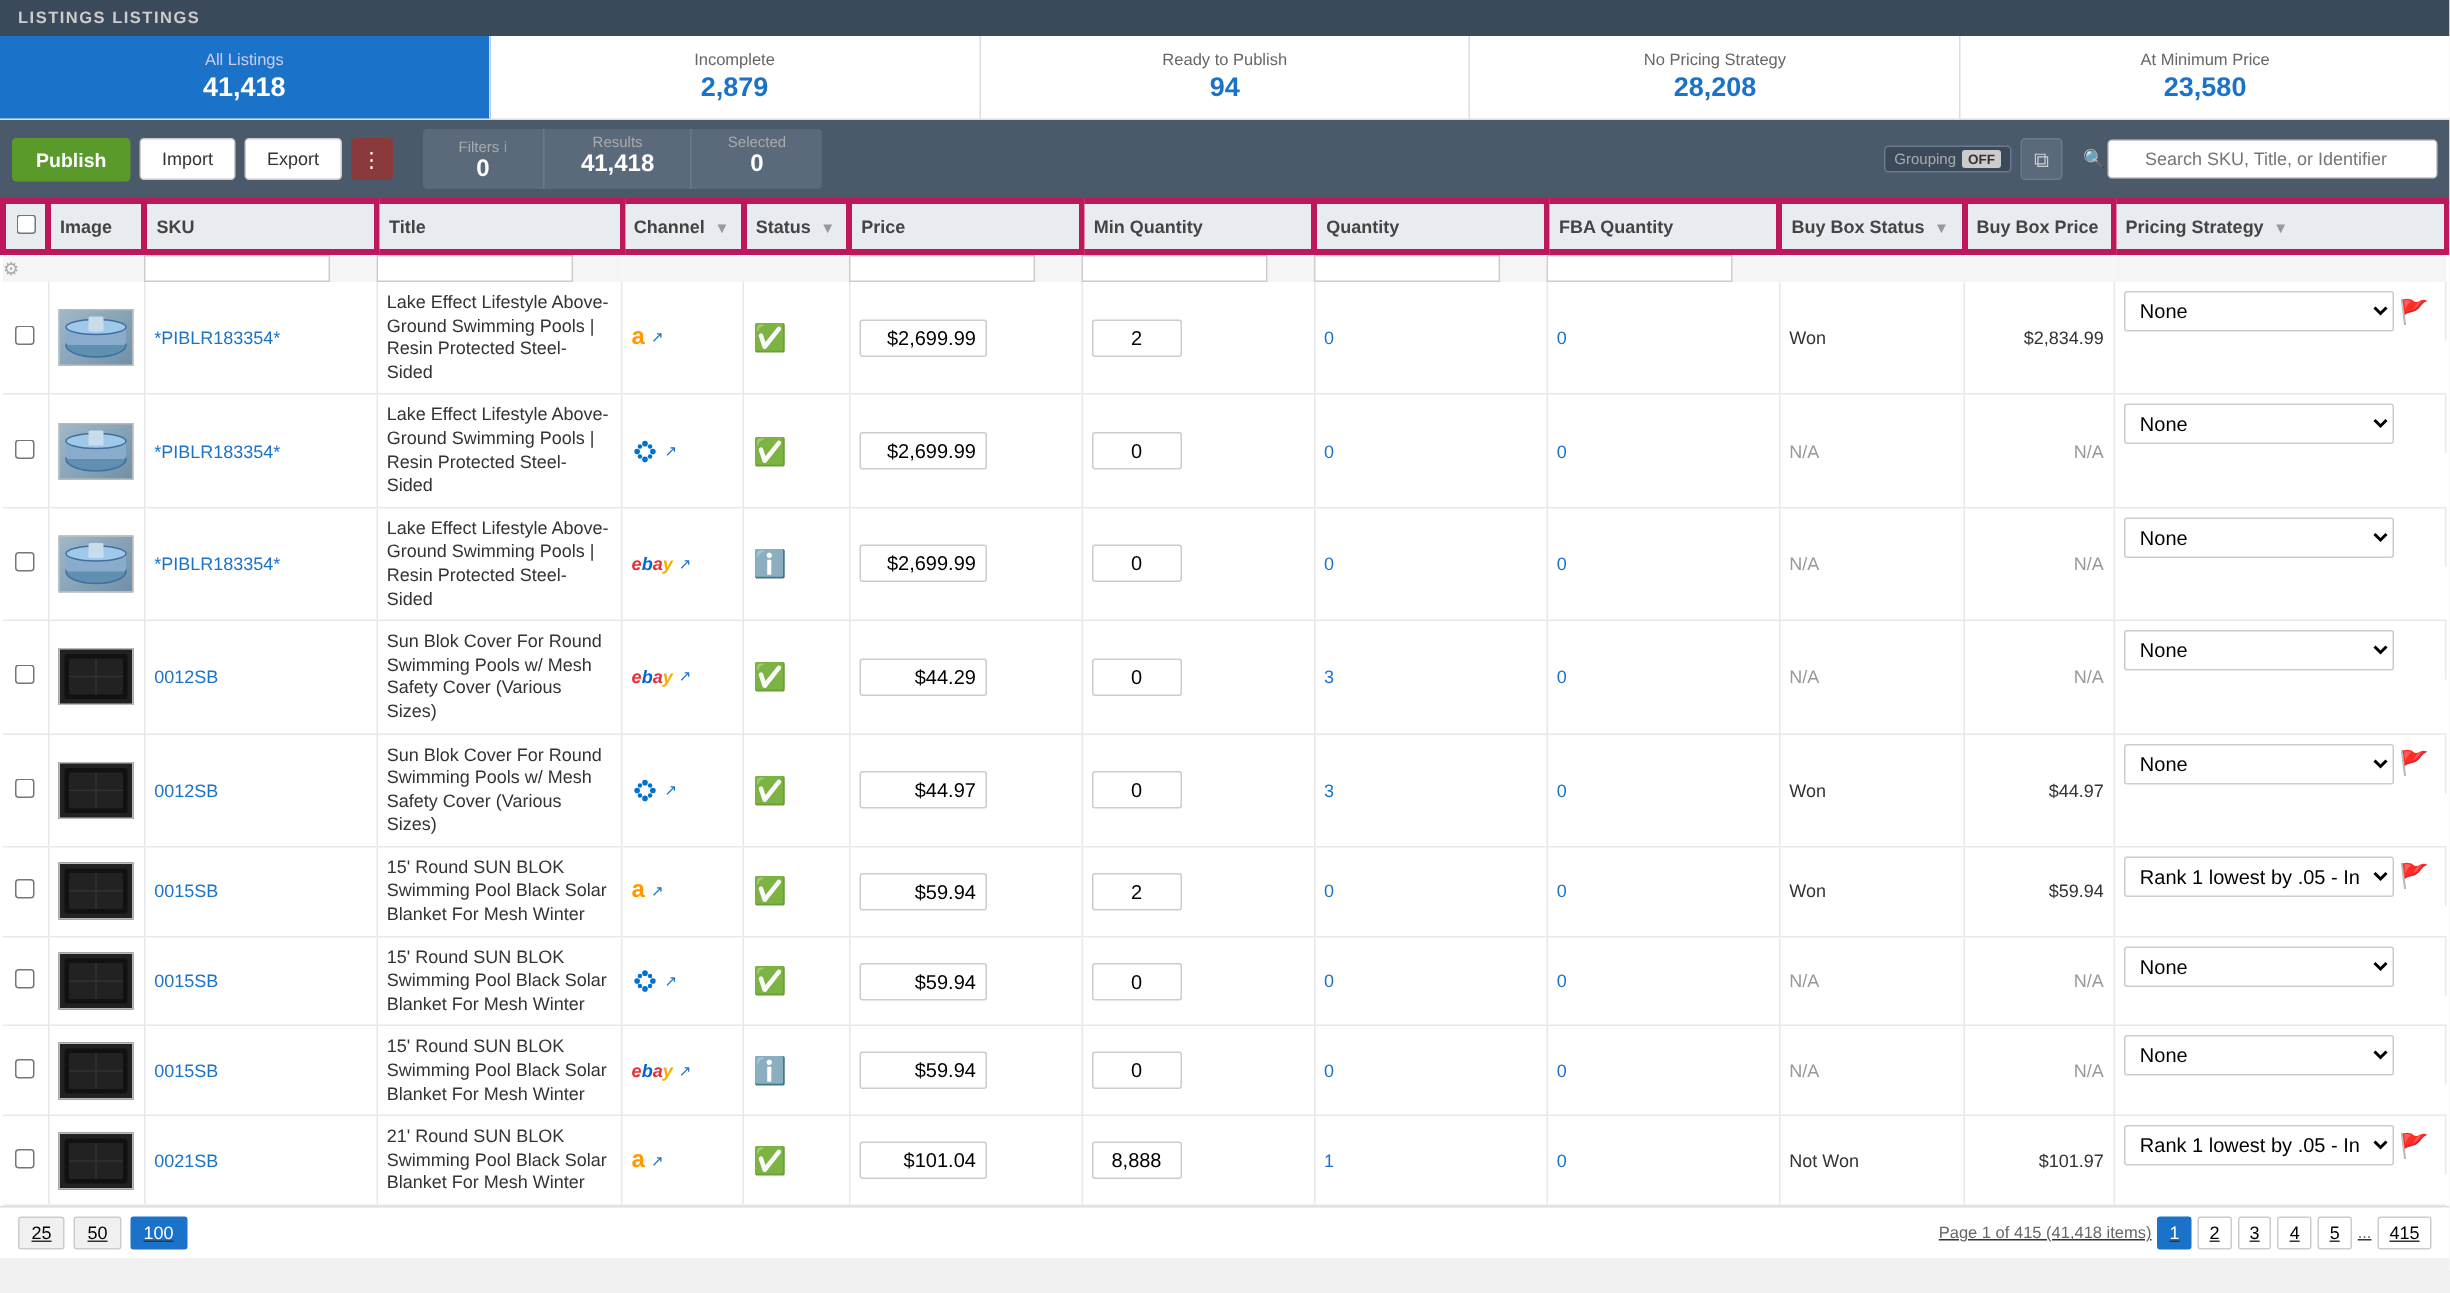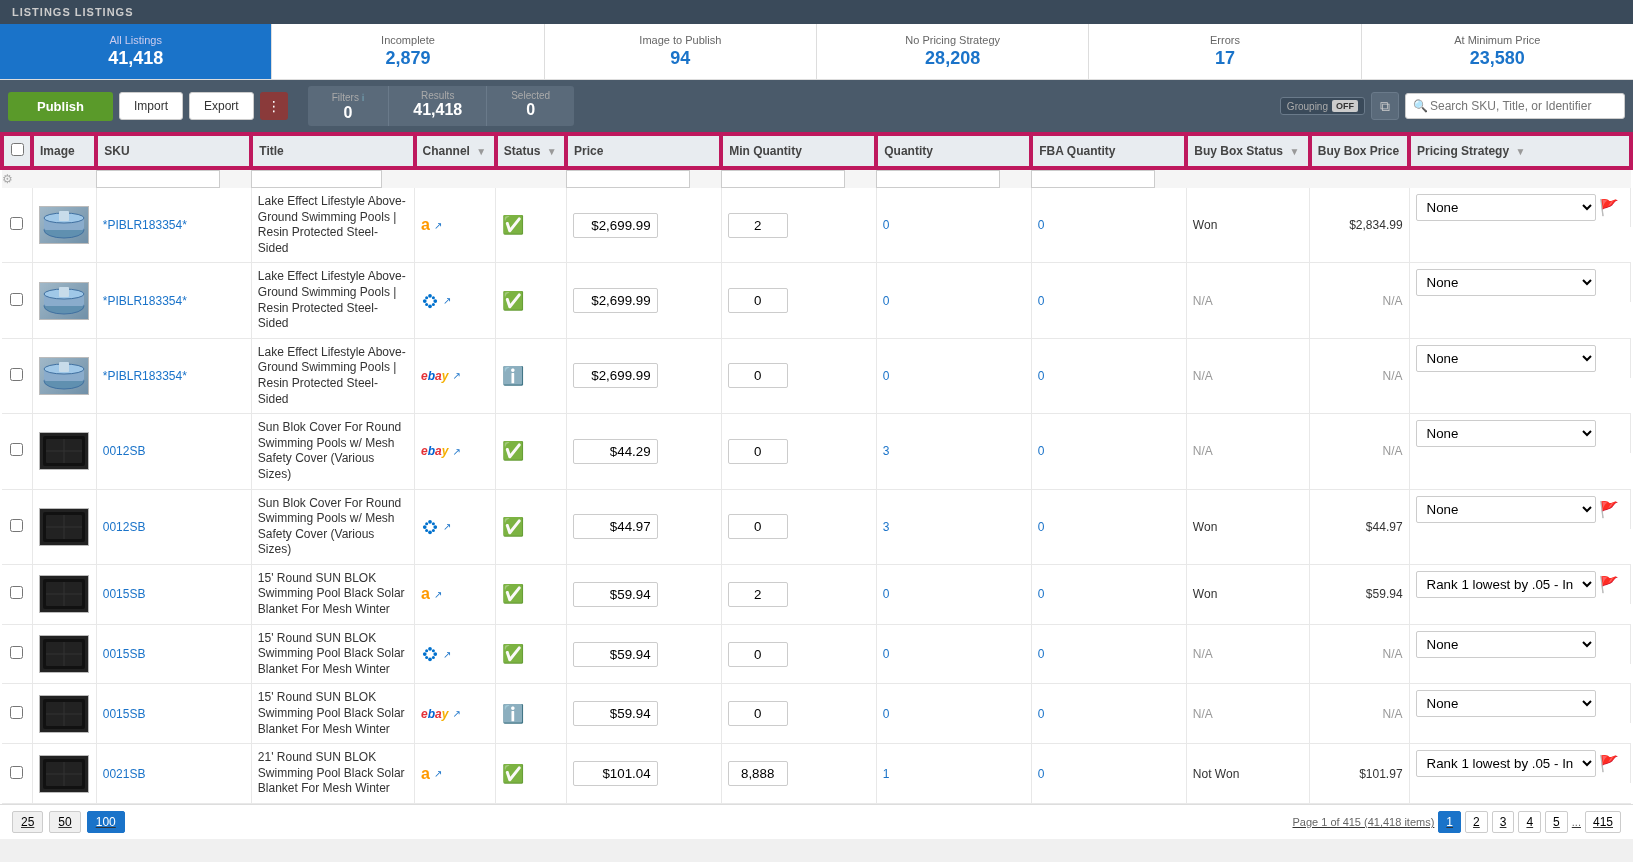--- a/index.html
+++ b/index.html
@@ -43,21 +43,21 @@
       background: #4a5a6a;
       display: flex;
       align-items: center;
       padding: 6px 8px;
       gap: 6px;
     }
     .btn-publish {
       background: #5a9a2a;
       color: #fff;
       border: none;
-      padding: 7px 29px;
+      padding: 7px 16px;
       border-radius: 3px;
       font-size: 13px;
       font-weight: bold;
       cursor: pointer;
     }
     .btn-import, .btn-export {
       background: #fff;
       color: #333;
       border: 1px solid #ccc;
       padding: 6px 14px;
@@ -128,20 +128,21 @@
       font-size: 14px;
     }
     .search-box {
       background: #fff;
       border: 1px solid #ccc;
       border-radius: 3px;
       padding: 5px 10px;
       width: 220px;
       font-size: 12px;
       color: #701a75;
+      margin-left: 24px;
     }
     .search-wrapper {
       position: relative;
       display: flex;
       align-items: center;
     }
     .search-icon-char {
       position: absolute;
       left: 8px;
       color: #999;
@@ -286,30 +287,26 @@
 <div class="stats-bar">
   <div class="stat-item active">
     <div class="stat-label">All Listings</div>
     <div class="stat-value">41,418</div>
   </div>
   <div class="stat-item">
     <div class="stat-label">Incomplete</div>
     <div class="stat-value">2,879</div>
   </div>
   <div class="stat-item">
-    <div class="stat-label">Image to Publish</div>
+    <div class="stat-label">Ready to Publish</div>
     <div class="stat-value">94</div>
   </div>
   <div class="stat-item">
     <div class="stat-label">No Pricing Strategy</div>
     <div class="stat-value">28,208</div>
-  </div>
-  <div class="stat-item">
-    <div class="stat-label">Errors</div>
-    <div class="stat-value">17</div>
   </div>
   <div class="stat-item">
     <div class="stat-label">At Minimum Price</div>
     <div class="stat-value">23,580</div>
   </div>
 </div>
 
 <div class="toolbar">
   <button class="btn-publish">Publish</button>
   <button class="btn-import">Import</button>

